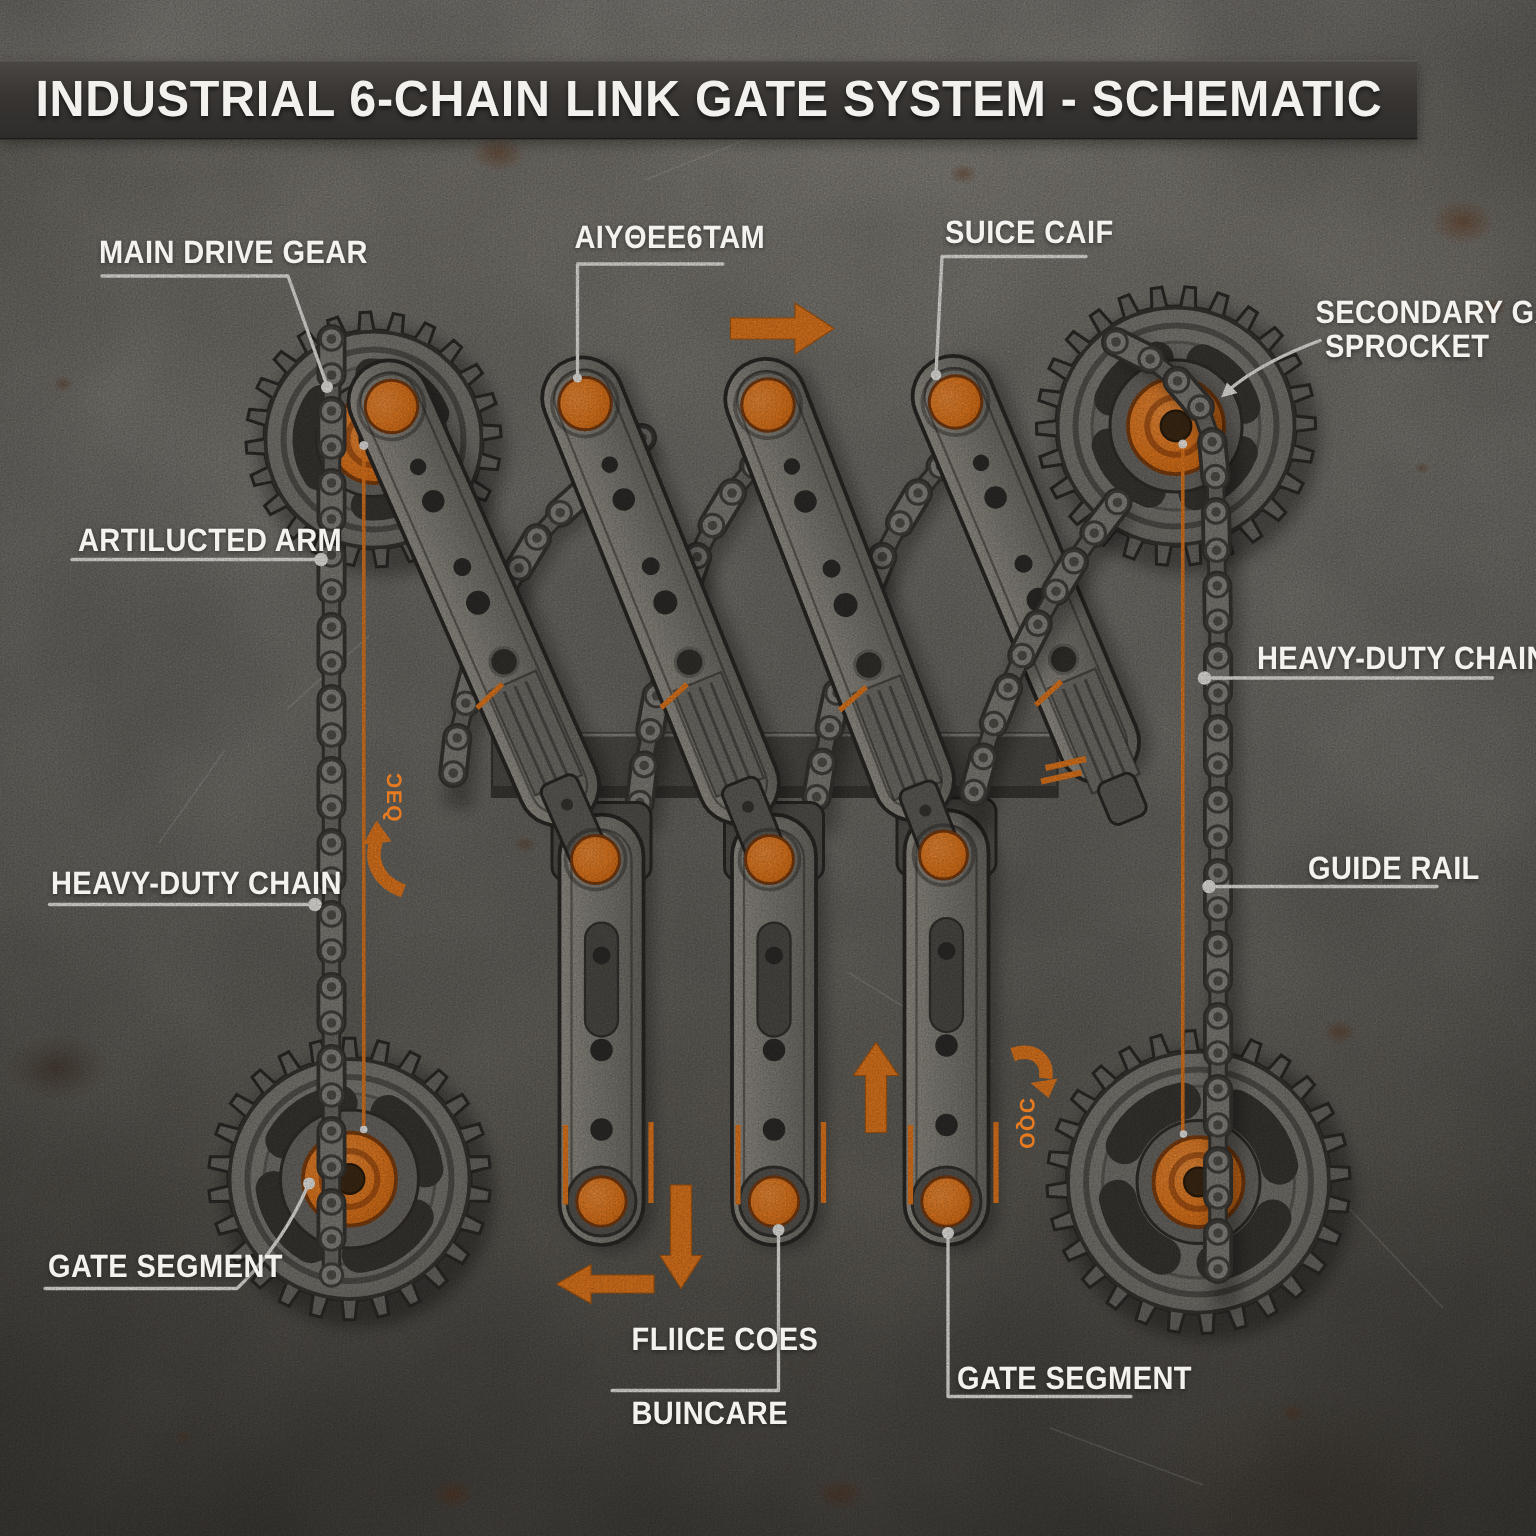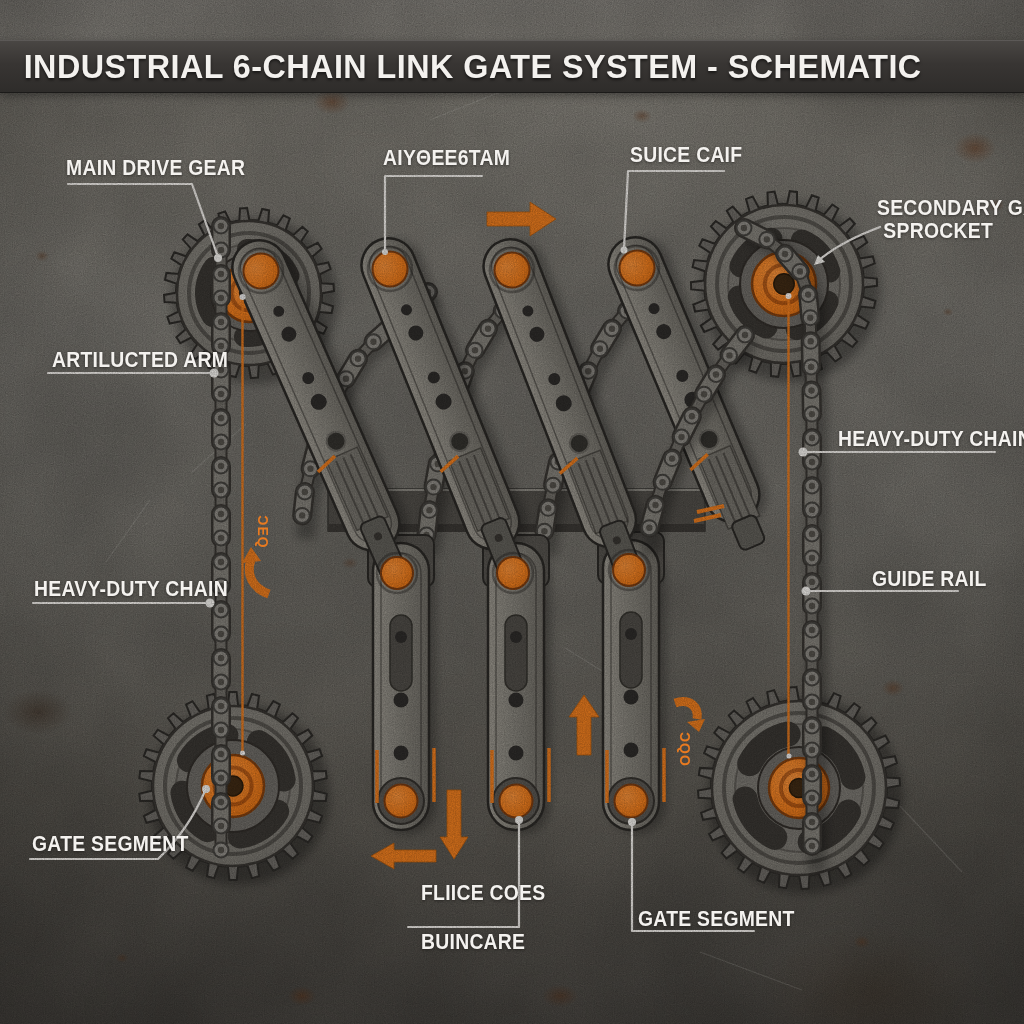--- a/index.html
+++ b/index.html
@@ -20,23 +20,23 @@
       radial-gradient(26px 16px at 560px 996px, rgba(100,52,22,.45), rgba(100,52,22,0) 70%),
       radial-gradient(12px  9px at 862px 942px, rgba(110,58,24,.40), rgba(110,58,24,0) 70%),
       radial-gradient( 9px  7px at 122px 958px, rgba(110,58,24,.35), rgba(110,58,24,0) 70%),
       radial-gradient(150px 90px at 85% 97%, rgba(70,50,30,.25), rgba(70,50,30,0) 75%),
       radial-gradient(200px 120px at 10% 3%, rgba(190,186,178,.50), rgba(190,186,178,0) 75%),
       radial-gradient(300px 160px at 60% 12%, rgba(185,181,172,.35), rgba(185,181,172,0) 75%),
       radial-gradient(260px 200px at 85% 45%, rgba(170,166,158,.25), rgba(170,166,158,0) 75%),
       radial-gradient(900px 680px at 50% 42%, rgba(0,0,0,0) 55%, rgba(28,26,23,.40) 100%),
       linear-gradient(180deg,#a6a29b 0%,#969289 10%,#8d8a83 32%,#827f78 55%,#757169 78%,#6a6660 100%);}
   #scene{position:absolute;inset:0;}
-  .band{position:absolute;left:0;top:40px;width:1024px;height:53px;
+  .band{position:absolute;left:0;top:40px;width:945px;height:53px;
     background:linear-gradient(180deg,#4a4744,#383533 45%,#2e2c2a);
-    display:flex;align-items:center;justify-content:flex-start;
+    display:flex;align-items:center;justify-content:flex-end;
     box-shadow:0 3px 8px rgba(0,0,0,.35), inset 0 1px 0 rgba(255,255,255,.10), inset 0 -1px 0 rgba(0,0,0,.4);}
   .band span{font-weight:bold;font-size:34px;color:#f3f1ee;letter-spacing:.5px;
     transform:scaleX(.95);white-space:nowrap;text-shadow:0 2px 3px rgba(0,0,0,.55);}
   .lbl{position:absolute;font-weight:bold;font-size:21.5px;color:#f4f2ef;letter-spacing:.3px;
     transform:scaleX(.9);transform-origin:left top;white-space:nowrap;
     text-shadow:0 1px 3px rgba(20,18,16,.55);line-height:23px;}
   .lbl .ind{display:block;padding-left:7px;}
   .rot{position:absolute;font-weight:bold;font-size:14px;color:#e87a20;width:34px;text-align:center;
     transform:rotate(90deg);transform-origin:center;letter-spacing:1px;}
 </style>

